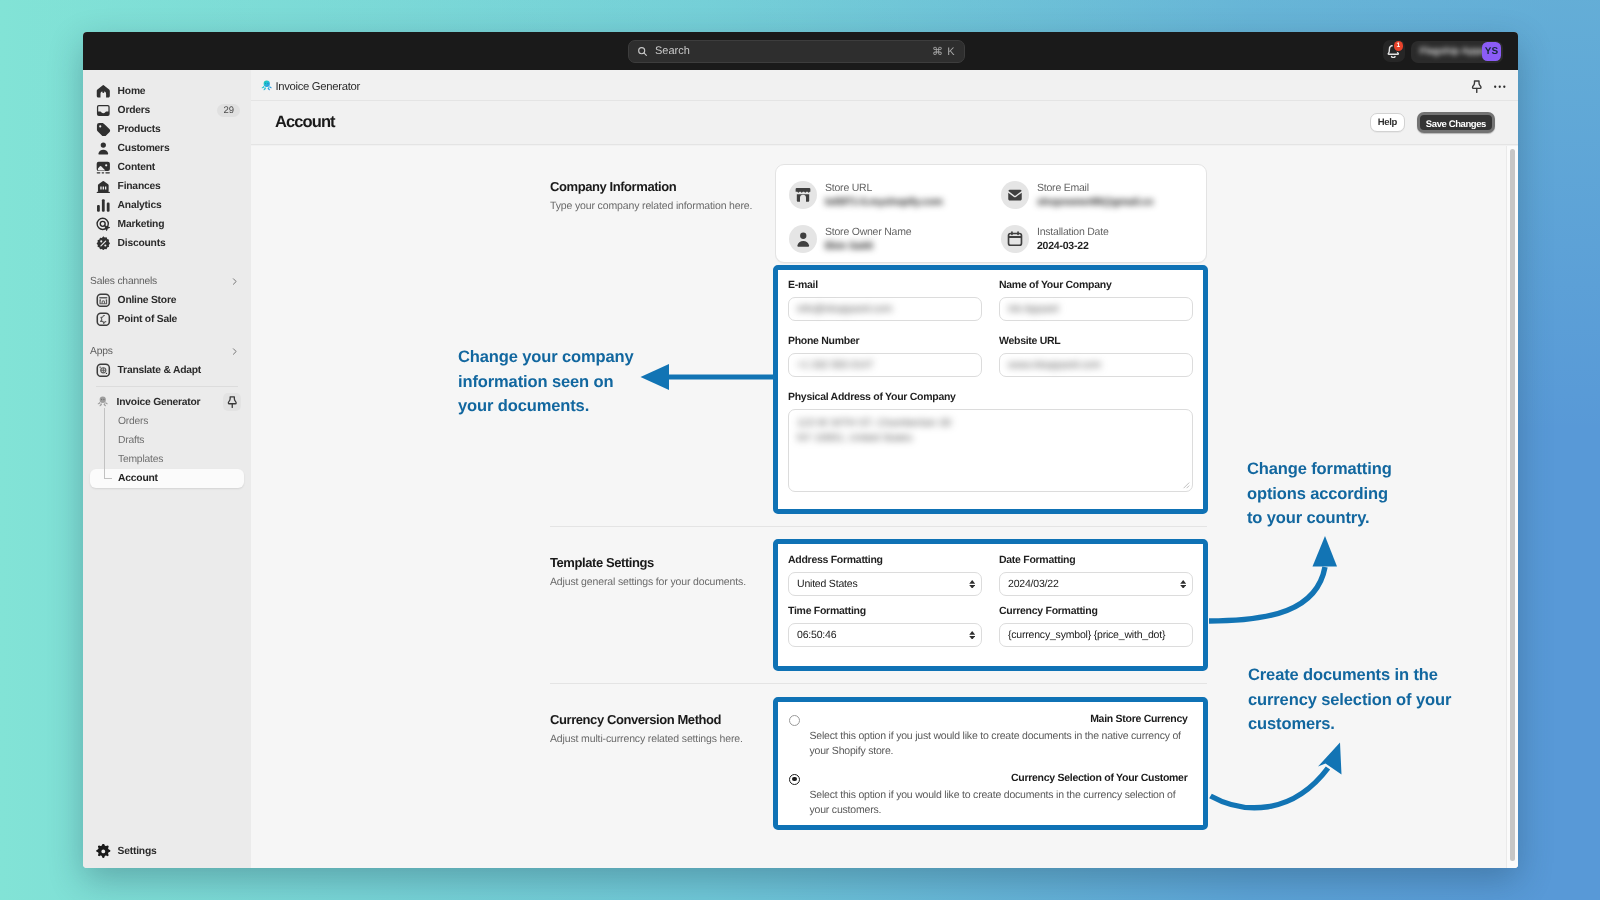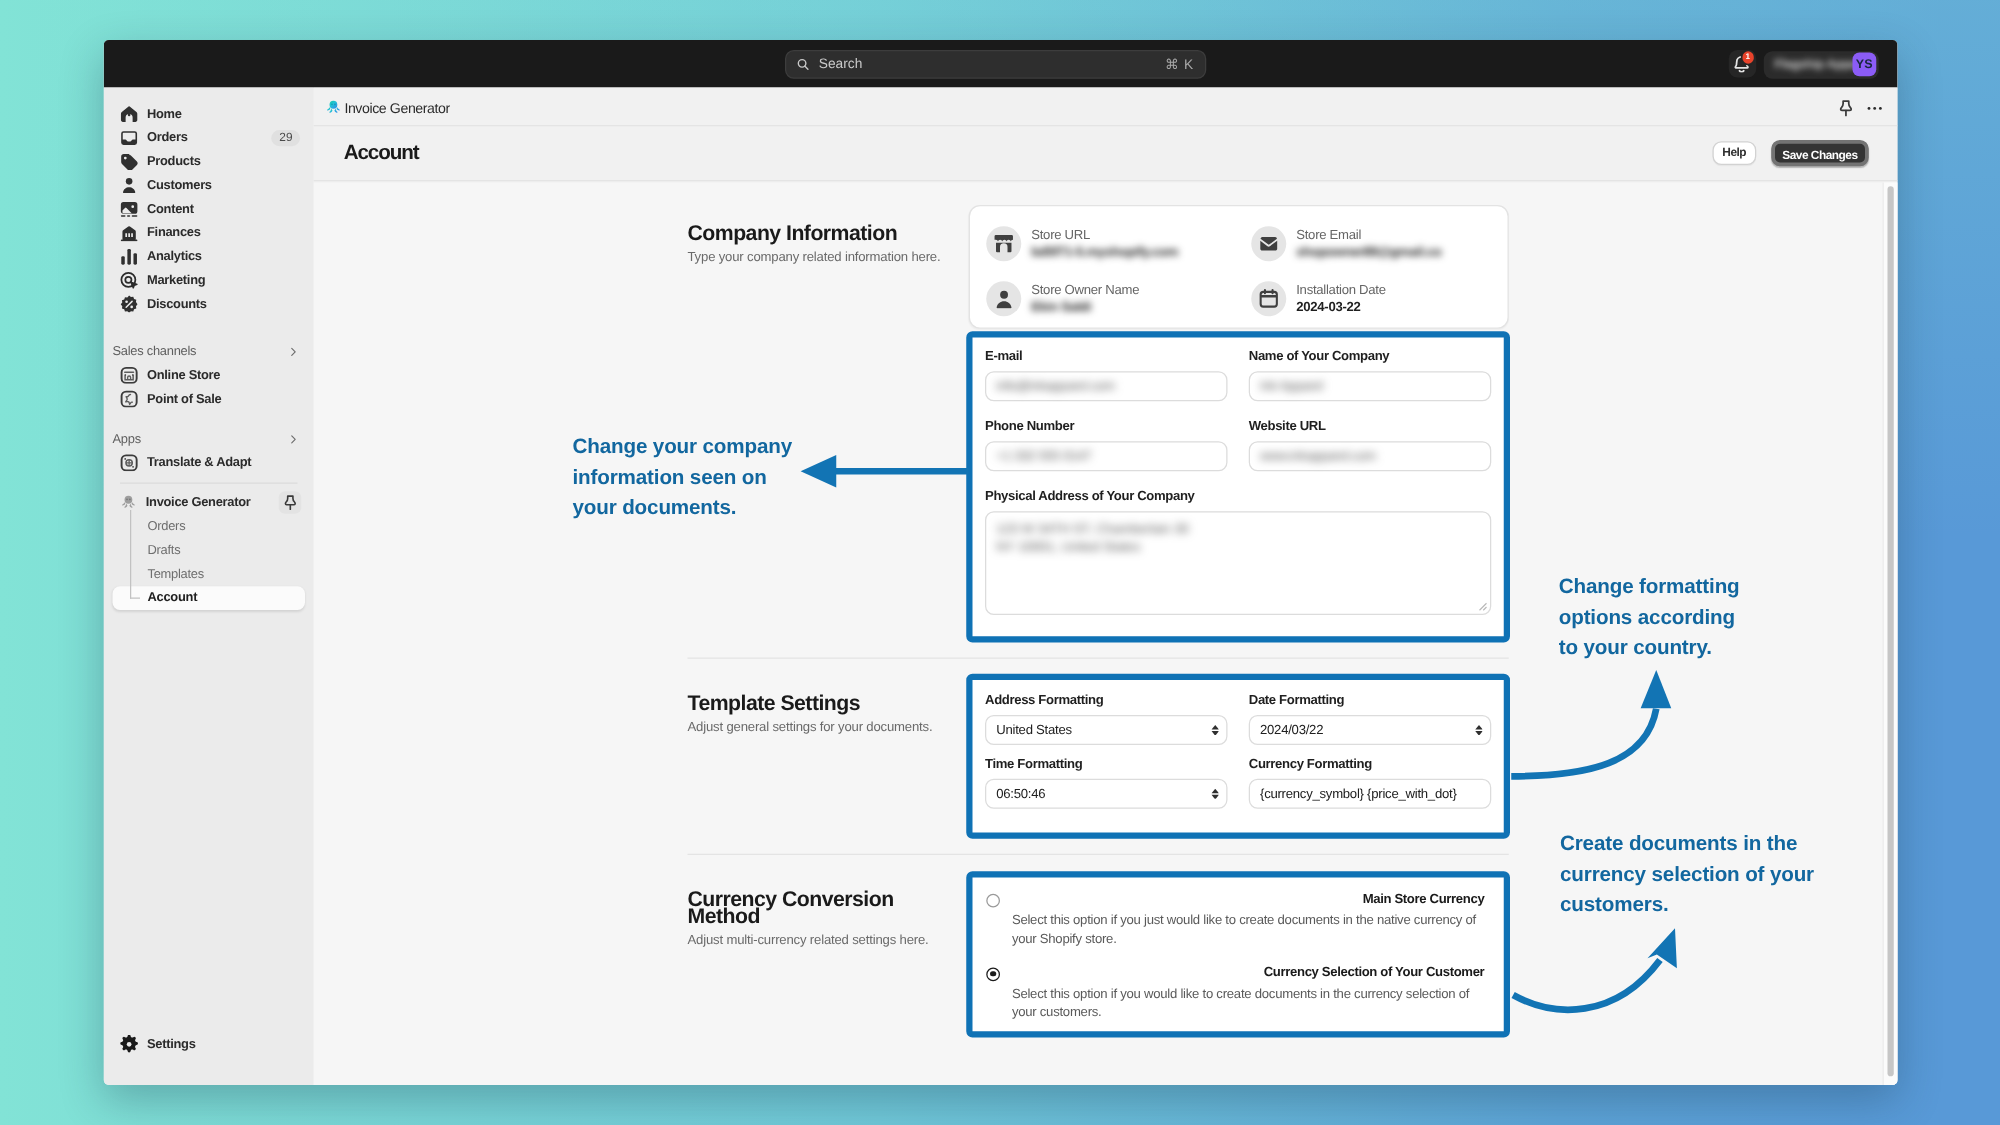--- a/index.html
+++ b/index.html
@@ -43,21 +43,21 @@
   .navitem { display:flex; align-items:center; height:19px; margin:0 7px 0 7px; padding:0 4px 0 6px; border-radius:6px; gap:7px; }
   .navitem .t { font-size:10.3px; color:#2b2b2b; font-weight:700; letter-spacing:-.22px;}
   .navitem .badge { margin-left:auto; background:#e0e0e0; border-radius:8px; font-size:9.5px; color:#4a4a4a; padding:1px 6px; font-weight:400;}
   .sechead { display:flex;align-items:center; height:19px; margin:0 11px 0 7px; font-size:10.3px; color:#5f5f5f; letter-spacing:-.2px;}
   .sechead .ch { margin-left:auto; display:flex;}
   .subitem { display:flex;align-items:center; height:19px; margin:0 7px 0 7px; padding-left:28px; border-radius:6px;}
   .subitem .t { font-size:10.3px; color:#6e6e6e; letter-spacing:-.2px;}
   .subitem.sel { background:#fbfbfb; box-shadow:0 1px 2px rgba(0,0,0,.10); }
   .subitem.sel .t { color:#1f1f1f; font-weight:700; }
   .divline { height:1px; background:#dcdcdc; margin:6px 13px 6px 13px;}
-  .settings { position:absolute; left:0; bottom:23px; width:100%; }
+  .settings { position:absolute; left:0; bottom:7px; width:100%; }
   .secgap { height:19px; }
   .secgap2 { height:13px; }
   .applead { display:flex; align-items:center; height:19px; margin:0 7px 0 7px; padding:0 3px 0 6px; gap:7px; position:relative; }
   .applead > span:first-child { width:13.6px; display:flex; justify-content:center; }
   .applead .t { font-size:10.3px; color:#2b2b2b; font-weight:700; letter-spacing:-.22px;}
   .pinbtn { margin-left:auto; width:18px;height:18px;border-radius:5px;background:#e3e3e3;display:flex;align-items:center;justify-content:center;}
   .treeline { position:absolute; left:20.5px; top:338px; width:1px; height:71px; background:#c2c2c2;}
   .treeelbow { position:absolute; left:20.5px; top:408px; width:8px; height:1px; background:#c2c2c2;}
 
   
@@ -70,21 +70,21 @@
   .pagehead h1 { font-size:16.5px; font-weight:700; color:#1a1a1a; letter-spacing:-.9px;}
   .btn-help { margin-left:auto; background:#fff; border:1px solid #d2d2d2; border-radius:7px; font-size:9.5px; font-weight:700; color:#303030; padding:0 7px; height:18.5px; line-height:17px; letter-spacing:-.4px; box-shadow:0 1px 0 rgba(0,0,0,.04); }
   .btn-save { margin-left:12px; background:#343434; border:3px solid #737373; border-radius:7px; font-size:9.5px; font-weight:700; color:#fff; padding:0 6px; height:20.5px; line-height:19px; letter-spacing:-.4px; box-shadow:0 1px 1px rgba(0,0,0,.25);}
   .scrollarea { position:absolute; left:0; top:76px; right:0; bottom:0; background:#f6f6f6; }
   .scrollbar { position:absolute; right:0px; top:0; width:12.5px; bottom:0; background:#fbfbfb; border-left:1px solid #eaeaea;}
   .scrollthumb { position:absolute; right:3.5px; top:3px; width:5px; height:712px; background:#c6c6c6; border-radius:3px;}
 
   
   .sect { position:absolute; }
   .sect .lead { position:absolute; left:0; top:0; width:215px;}
-  .sect .lead h2 { font-size:17px; font-weight:700; color:#1a1a1a; margin-bottom:7px; letter-spacing:-.42px; line-height:13px;}
+  .sect .lead h2 { font-size:13px; font-weight:700; color:#1a1a1a; margin-bottom:7px; letter-spacing:-.42px; line-height:13px;}
   .sect .lead p { font-size:10.5px; color:#6a6a6a; line-height:13px; letter-spacing:-.14px;}
   .hr { position:absolute; height:1px; background:#e4e4e4; }
 
   .card { position:absolute; background:#fff; border:1px solid #e3e3e3; border-radius:9px; box-shadow:0 1px 1px rgba(0,0,0,.035);}
   .storegrid { display:grid; grid-template-columns:212px 1fr; padding:16px 13px 16px 13px; row-gap:16px;}
   .storecell { display:flex; align-items:center; gap:8px;}
   .icircle { width:28px;height:28px;border-radius:50%;background:#e5e5e5;display:flex;align-items:center;justify-content:center;flex:0 0 28px;}
   .storecell .lab { font-size:10.5px; color:#656565; margin-bottom:2px; letter-spacing:-.22px; line-height:12px;}
   .storecell .val { font-size:10.5px; color:#1f1f1f; font-weight:700; letter-spacing:-.22px; line-height:13px;}
   .storecell .val.bl { filter:blur(3.1px); font-weight:700;}

